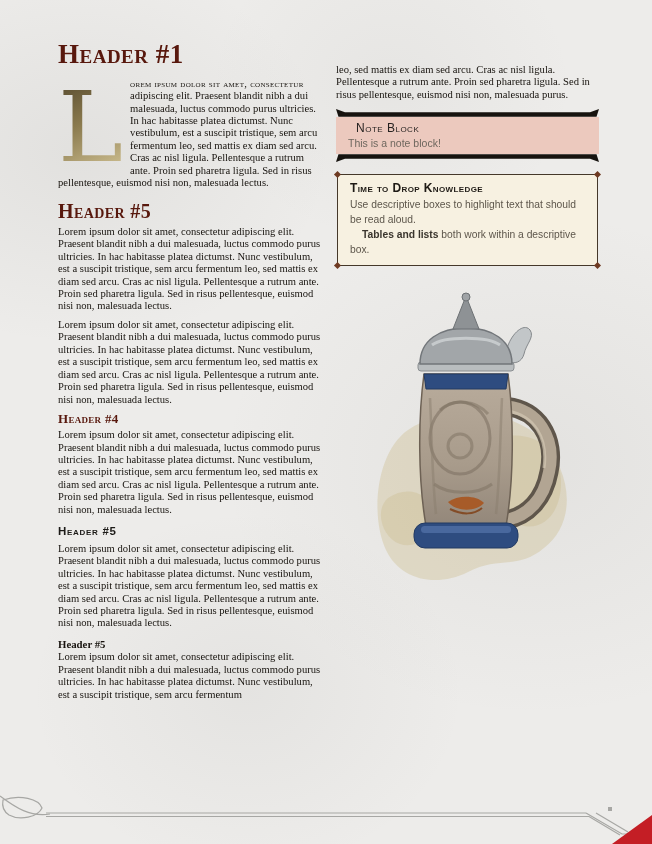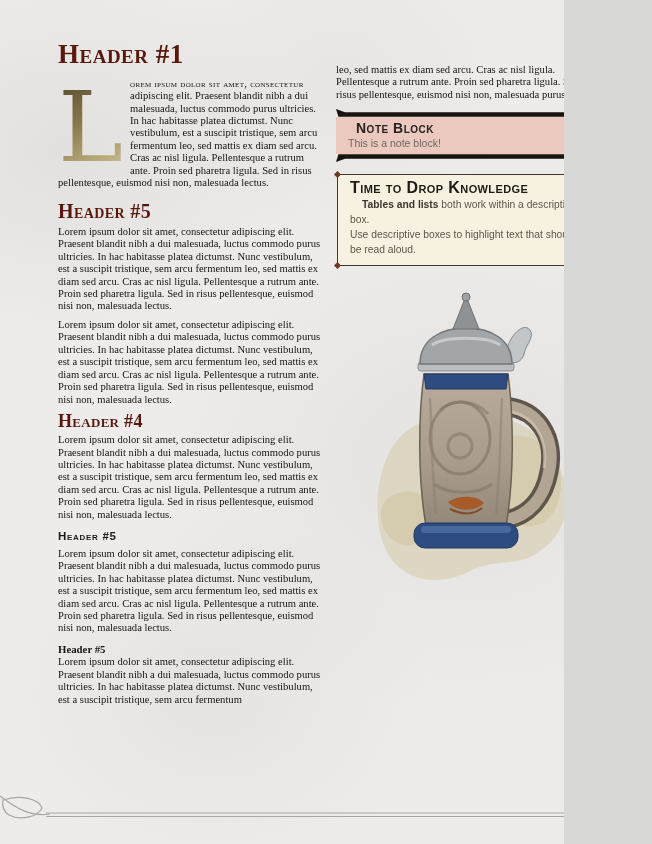--- a/index.html
+++ b/index.html
@@ -1,35 +1,35 @@
 <!DOCTYPE html>
 <html><head>
 <meta charset="utf-8">
 <style>
   html,body{margin:0;padding:0;background:#d8d8d6;}
   .page{
-    position:relative;width:564px;height:844px;overflow:hidden;
+    position:relative;width:652px;height:844px;overflow:hidden;
     background:
       radial-gradient(ellipse 420px 320px at 12% 18%, rgba(125,125,120,0.10), transparent 60%),
       radial-gradient(ellipse 520px 420px at 82% 55%, rgba(125,125,120,0.09), transparent 60%),
       radial-gradient(ellipse 360px 300px at 38% 82%, rgba(125,125,120,0.08), transparent 60%),
       radial-gradient(ellipse 300px 260px at 60% 10%, rgba(140,140,135,0.07), transparent 60%),
       #edecea;
     font-family:"Liberation Serif", serif;
     color:#17130e;
   }
   .col{position:absolute;}
   .col-left{left:58px;top:42px;width:264px;}
   .col-right{left:336px;top:64px;width:263px;}
 
   h1,h2,h3,h4{font-family:"Liberation Serif",serif;color:#58180d;font-variant:small-caps;font-weight:700;}
   h1{font-size:27px;line-height:.95;margin:0 0 10px;letter-spacing:.5px;}
   h2{font-size:20px;line-height:.95;margin:12px 0 5px;letter-spacing:.4px;}
   h3{font-size:15px;line-height:1;margin:6px 0 6px;padding-bottom:2px;border-bottom:2px solid #c9ad6a;letter-spacing:.3px;}
-  h4{font-size:18px;line-height:1;margin:2px 0 4px;letter-spacing:.3px;}
+  h4{font-size:13px;line-height:1;margin:2px 0 4px;letter-spacing:.3px;}
   h5{font-family:"Liberation Sans",sans-serif;color:#1c1a17;font-variant:small-caps;font-weight:700;
      font-size:11.5px;line-height:1;margin:10px 0 5px;letter-spacing:.7px;}
   .bold-head{font-weight:700;font-size:10.8px;line-height:12.45px;margin:8px 0 1px;}
 
   .body-para{font-size:10.6px;line-height:12.45px;margin:0 0 6px;}
 
   .dropcap{
     float:left;
     font-family:"DejaVu Serif",serif;
     font-size:98px;line-height:86px;
@@ -37,31 +37,31 @@
     background:linear-gradient(155deg,#5e5133 8%,#8a7a4e 45%,#c9ba8c 92%);
     -webkit-background-clip:text;background-clip:text;
     -webkit-text-fill-color:transparent;color:transparent;
   }
   .lead{font-variant:small-caps;letter-spacing:.3px;}
 
   
   .note{margin:8px 0 12px;}
   .note svg{display:block;width:100%;height:8px;}
   .note-inner{background:#ecc9be;padding:5px 12px 5px;}
-  .note-title{font-family:"Liberation Sans",sans-serif;font-variant:small-caps;font-weight:700;
-    font-size:14px;line-height:13px;color:#262220;letter-spacing:.5px;padding-left:8px;}
+  .note-title{font-family:"Liberation Sans",sans-serif;font-variant:small-caps;font-weight:400;
+    font-size:12px;line-height:13px;color:#262220;letter-spacing:.5px;padding-left:8px;}
   .note-body{font-family:"Liberation Sans",sans-serif;font-size:10.5px;line-height:12px;color:#6e675e;margin-top:2px;}
 
   
   .descriptive{position:relative;background:#f7f1e1;border:1px solid #45382a;padding:6px 12px 8px;margin:0 1px;}
   .corner-dot{position:absolute;width:5px;height:5px;background:#6e3a22;transform:rotate(45deg);}
   .dot-tl{left:-3px;top:-3px;}  .dot-tr{right:-3px;top:-3px;}
   .dot-bl{left:-3px;bottom:-3px;} .dot-br{right:-3px;bottom:-3px;}
   .desc-title{font-family:"Liberation Sans",sans-serif;font-variant:small-caps;font-weight:700;
-    font-size:16px;line-height:14px;color:#1e1a15;letter-spacing:.4px;margin-bottom:2px;}
+    font-size:12px;line-height:14px;color:#1e1a15;letter-spacing:.4px;margin-bottom:2px;}
   .desc-line{font-family:"Liberation Sans",sans-serif;font-size:10.3px;line-height:15px;color:#5d564b;margin:0;}
   .desc-indent{text-indent:12px;}
   .desc-bold{font-weight:700;color:#3a352d;}
 
   .stein-wrap{margin-top:22px;text-align:center;}
 
   .footer-svg{position:absolute;left:0;bottom:0;width:652px;height:50px;}
 </style>
 </head>
 <body>
@@ -107,22 +107,22 @@
         <polygon points="2.5,0.4 261.5,0.4 264,9 255,5.4 9,5.4 0,9" fill="#17130f"></polygon>
       </svg>
     </div>
 
     <div class="descriptive">
       <span class="corner-dot dot-tl"></span>
       <span class="corner-dot dot-tr"></span>
       <span class="corner-dot dot-bl"></span>
       <span class="corner-dot dot-br"></span>
       <div class="desc-title">Time to Drop Knowledge</div>
+      <p class="desc-line">Use descriptive boxes to highlight text that should be read aloud.</p>
       <p class="desc-line desc-indent"><span class="desc-bold">Tables and lists</span><span> both work within a descriptive box.</span></p>
-      <p class="desc-line">Use descriptive boxes to highlight text that should be read aloud.</p>
     </div>
 
     <div class="stein-wrap">
       <svg width="240" height="300" viewBox="0 0 240 300">
 
         <path d="M60,142 C95,118 162,120 192,150 C226,185 228,236 196,260 C170,282 150,268 120,284 C88,300 52,292 38,262 C22,228 28,164 60,142 Z" fill="#cdbd8f" opacity="0.38"></path>
         <path d="M150,150 C186,140 212,162 213,192 C214,224 196,242 176,238 C160,234 150,212 140,198 C130,182 128,158 150,150 Z" fill="#c6b37e" opacity="0.28"></path>
         <path d="M40,210 C60,196 82,206 86,224 C90,244 70,262 52,256 C34,250 26,222 40,210 Z" fill="#c6b37e" opacity="0.28"></path>
 
         <path d="M150,118 C192,118 208,152 201,184 C196,211 180,228 158,232" fill="none" stroke="#5f564b" stroke-width="19" stroke-linecap="round"></path>

